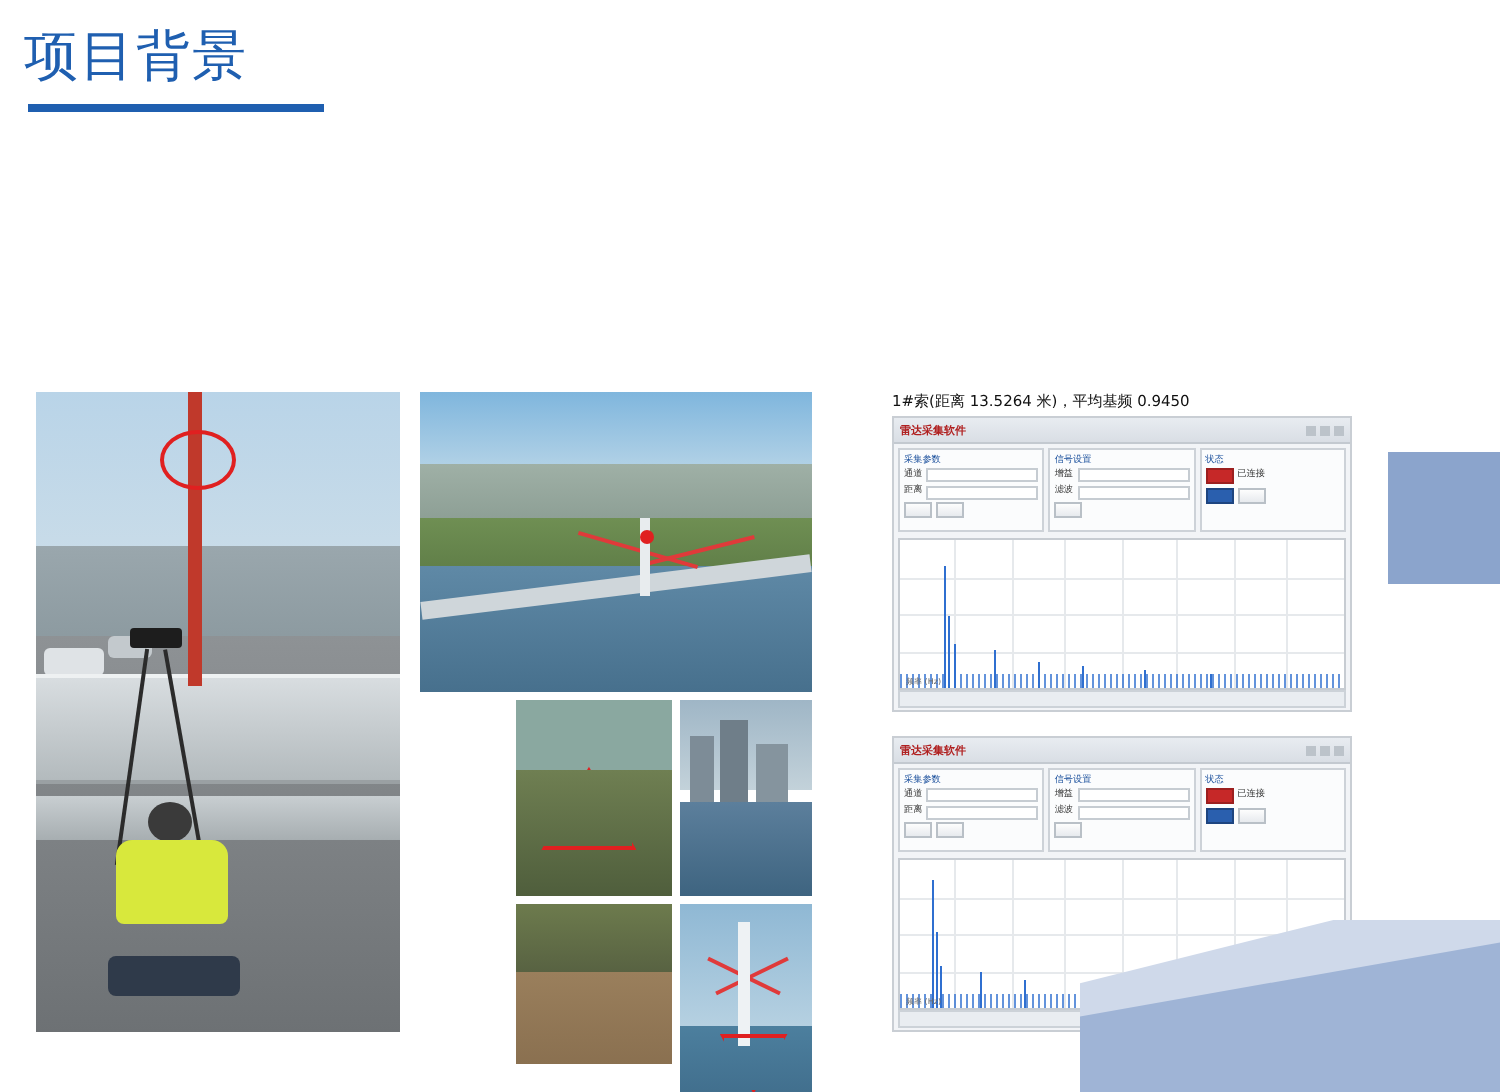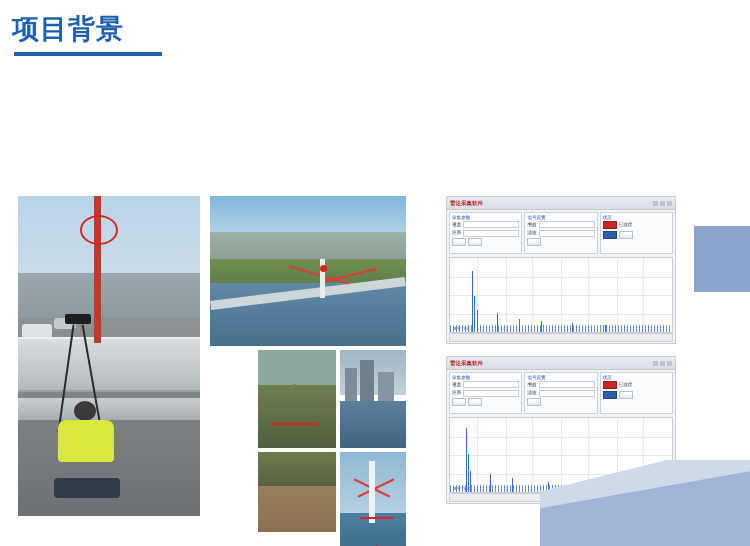--- a/index.html
+++ b/index.html
@@ -8,21 +8,21 @@
     background:#ffffff;
     font-family:"DejaVu Sans","Liberation Sans",sans-serif;
     overflow:hidden;
     position:relative;
   }
   .slide{position:relative;width:750px;height:546px;overflow:hidden;background:#fff;}
 
   
   .title-wrap{position:absolute;left:12px;top:12px;}
   .title{
-    font-size:27px;color:#1f5fb0;font-weight:700;letter-spacing:1px;
+    font-size:27px;color:#1f5fb0;font-weight:400;letter-spacing:1px;
     line-height:34px;
   }
   .title-underline{
     position:absolute;left:2px;top:40px;width:148px;height:4px;background:#1f5fb0;
   }
 
   
   .body-text{
     position:absolute;left:14px;top:72px;width:716px;
     font-size:14.6px;line-height:25px;color:#111;
@@ -220,20 +220,21 @@
       <div class="py-cab2"></div>
       <div class="py-tower"></div>
       <div class="py-tri"></div>
     </div>
 
   </div>
 
   <div class="charts">
 
     <div class="chart-block">
+      <div class="chart-caption">1#索(距离 13.5264 米)，平均基频 0.9450</div>
       <div class="app">
         <div class="app-titlebar">
           <span class="app-title">雷达采集软件</span>
           <span class="app-tb-dots">
               <i></i>
               <i></i>
               <i></i>
             </span>
         </div>
         <div class="panels">

